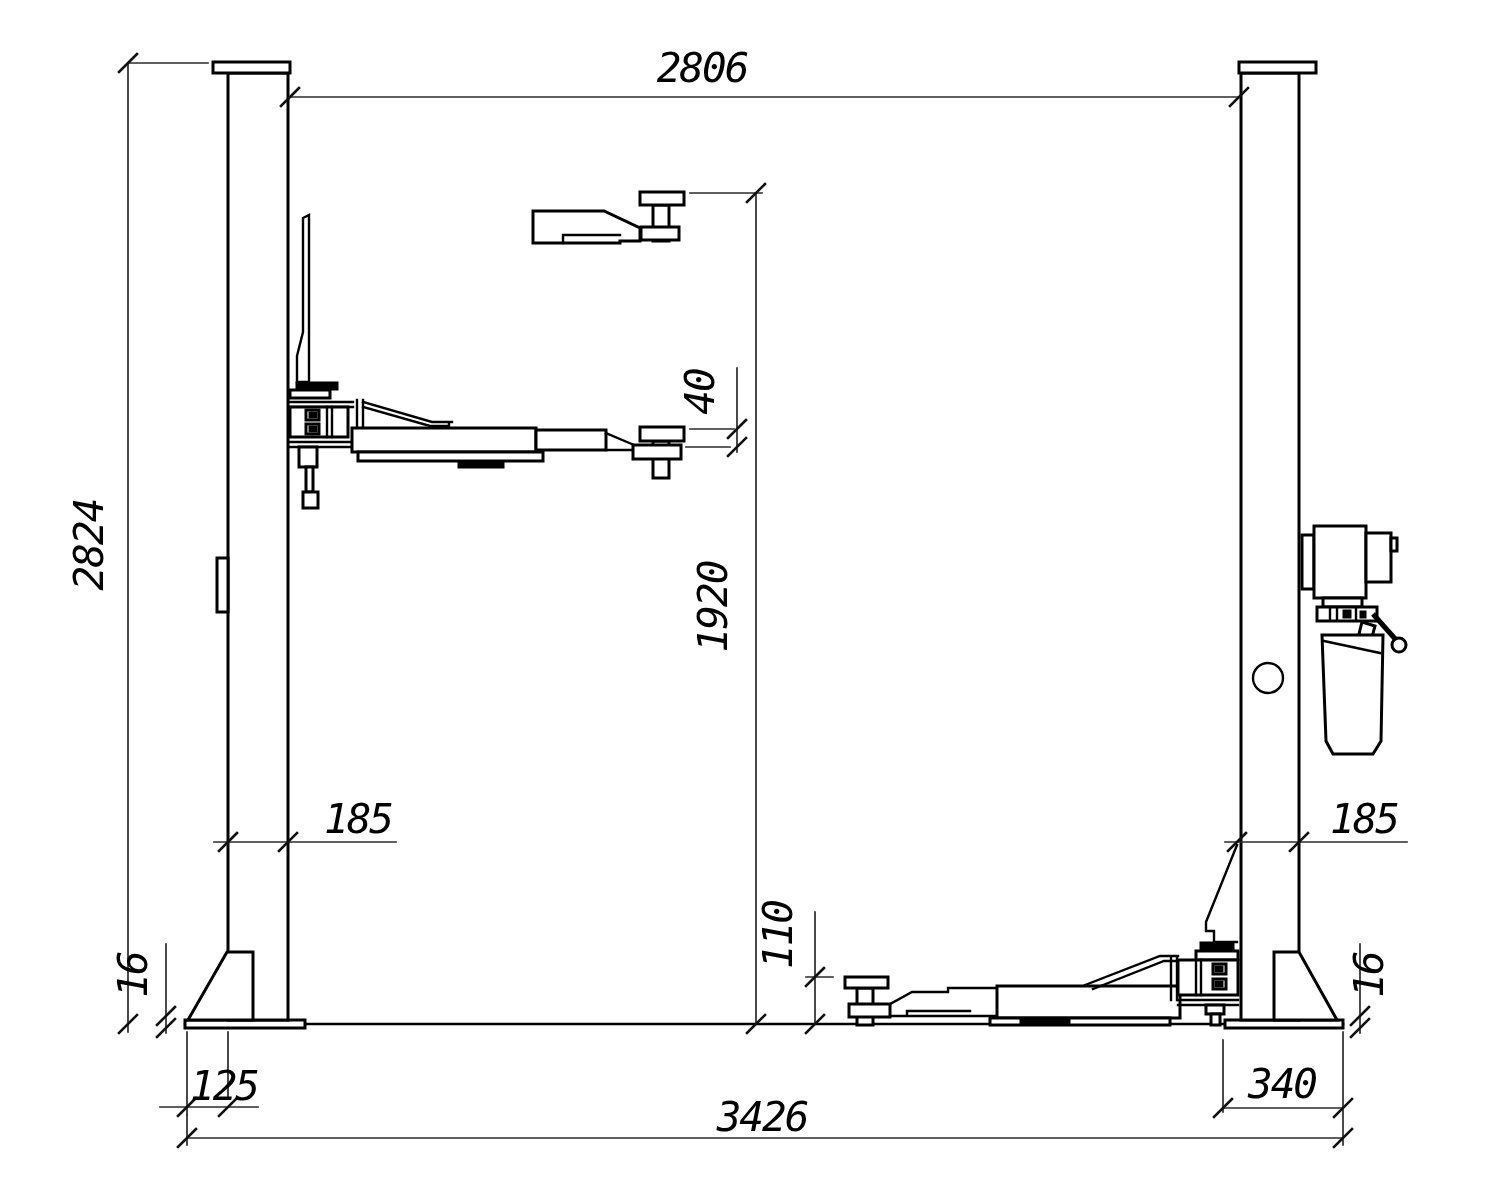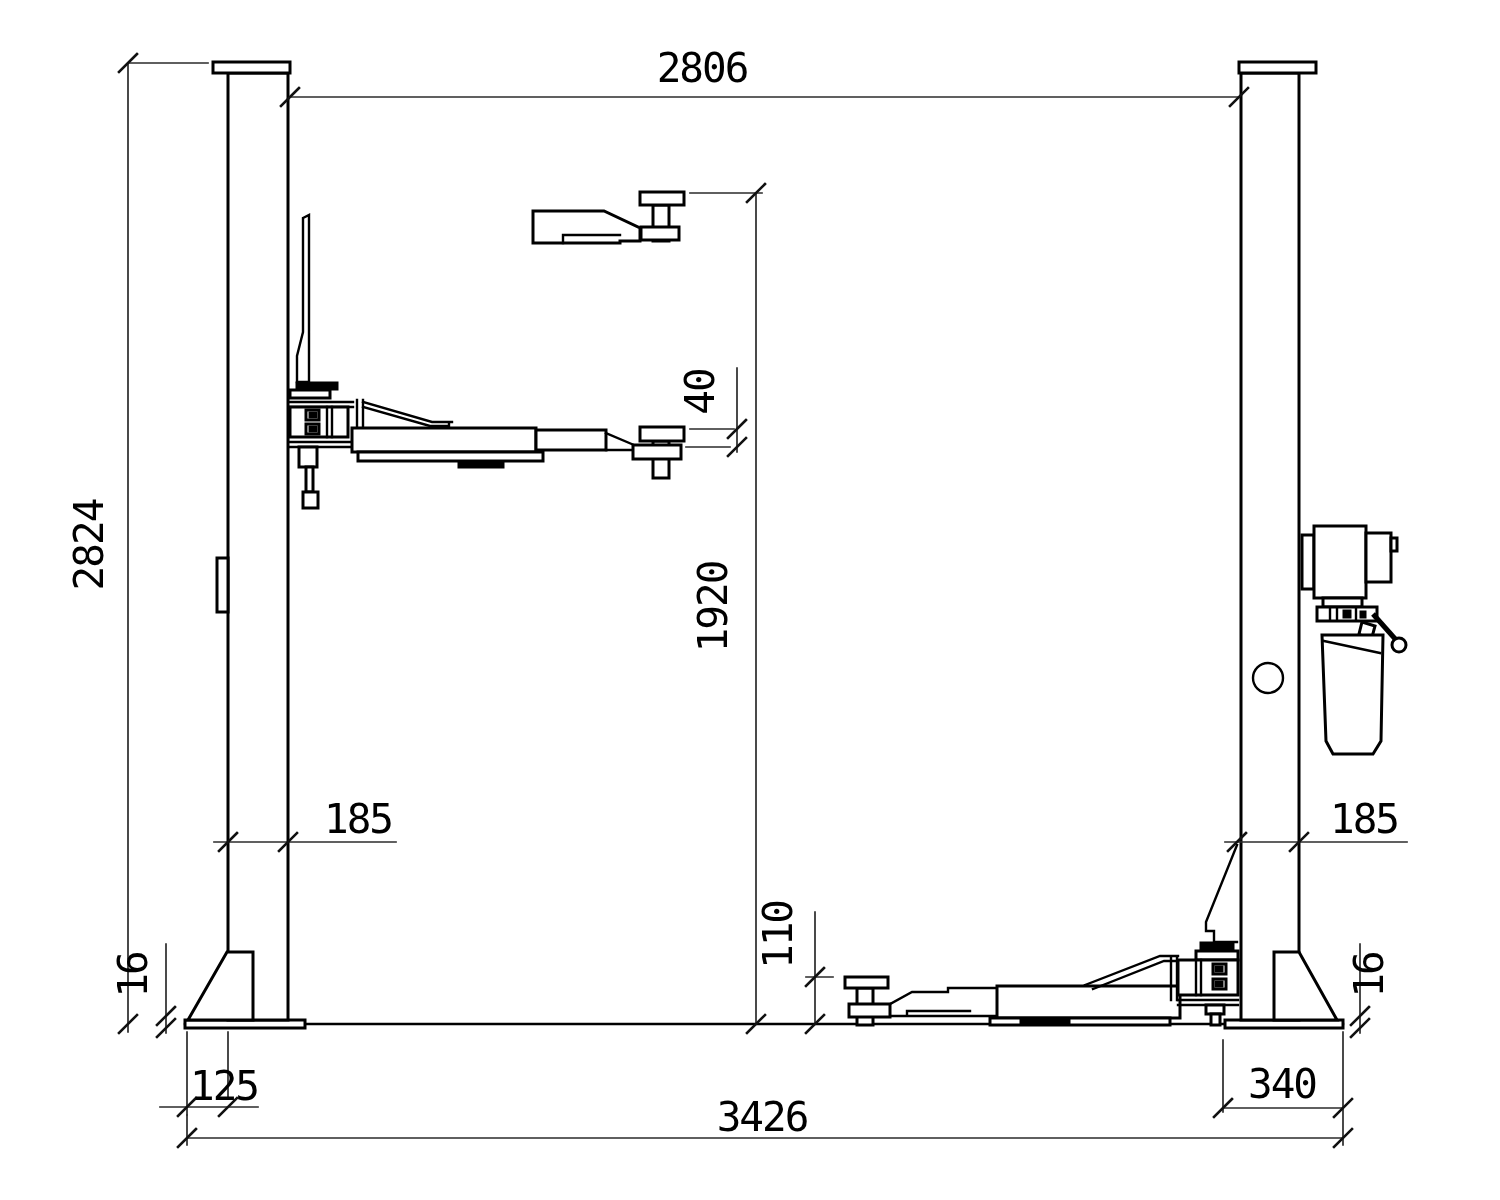--- a/index.html
+++ b/index.html
@@ -1,16 +1,16 @@
 <!DOCTYPE html>
 <html><head>
 <meta charset="utf-8">
 <style>
   html,body{margin:0;padding:0;background:#fff;}
-  .page{width:1500px;height:1200px;background:#ffffff;position:relative;overflow:hidden;}
+  .page{width:1500px;height:1200px;background:#ffffff;position:relative;overflow:hidden;font-style:italic;}
   svg{display:block;}
   .part{fill:#ffffff;stroke:#000000;stroke-width:3;stroke-linejoin:miter;stroke-linecap:square;}
   .part-thin{fill:none;stroke:#000000;stroke-width:2.4;stroke-linecap:square;}
   .part-fill{fill:#000000;stroke:#000000;stroke-width:1;}
   .dim{fill:none;stroke:#2b2b2b;stroke-width:1.7;stroke-linecap:square;}
   .tick{fill:none;stroke:#111111;stroke-width:2.6;stroke-linecap:square;}
   .dim-text{font-family:"DejaVu Sans Mono","Liberation Mono",monospace;font-size:41px;letter-spacing:-2px;fill:#000000;text-anchor:middle;}
 </style>
 </head>
 <body>

